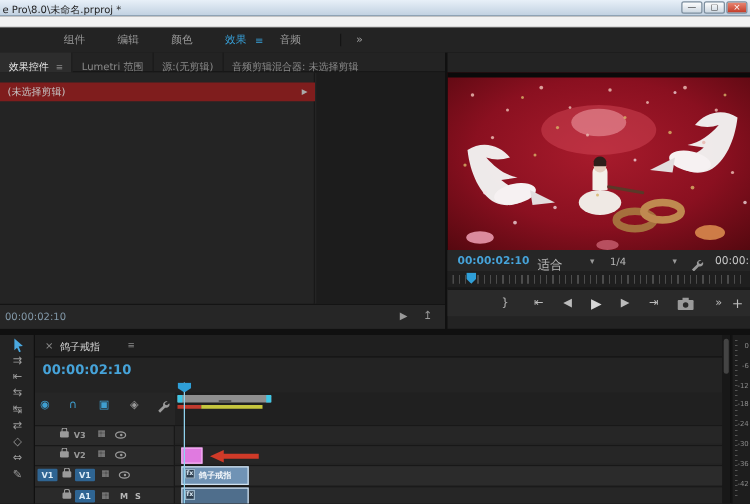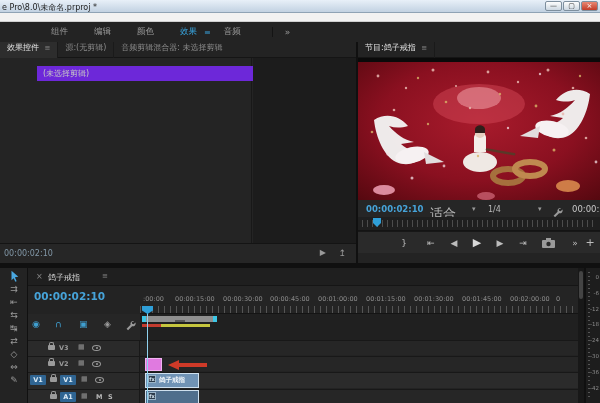--- a/index.html
+++ b/index.html
@@ -19,41 +19,41 @@
 
   
   .wsbar { position:absolute; left:0; top:22px; width:600px; height:20px; background:#232323; display:flex; align-items:center; }
   .wsbar .wtab { font-size:8.5px; color:#9a9a9a; padding:0 13px; cursor:default; }
   .wsbar .wtab.active { color:#38a3dc; }
   .wsbar .wmenu { font-size:8px; color:#38a3dc; margin-left:-6px; }
   .wsbar .wover { font-size:9px; color:#9a9a9a; margin-left:18px; border-left:1px solid #141414; padding-left:12px; }
 
   
   .ptabs { position:absolute; left:0; top:0; width:100%; height:16px; background:#232323; display:flex; align-items:center; border-bottom:1px solid #151515; }
-  .ptab { font-size:8px; color:#8a8a8a; padding:0 7px; height:16px; line-height:12px; border-right:1px solid #1a1a1a; white-space:nowrap; overflow:hidden; }
+  .ptab { font-size:8px; color:#8a8a8a; padding:0 7px; height:16px; line-height:24px; border-right:1px solid #1a1a1a; white-space:nowrap; overflow:hidden; }
   .ptab.active { color:#e4e4e4; background:#2d2d2d; }
   .pmenu { font-size:7px; color:#8a8a8a; margin-left:3px; }
 
   
   .leftpanel { position:absolute; left:0; top:42px; width:356px; height:221px; background:#242424; }
   .ec-leftcol { position:absolute; left:0; top:16px; width:252px; height:185px; background:#242424; border-right:1px solid #181818; }
   .ec-rightcol { position:absolute; left:253px; top:16px; width:103px; height:185px; background:#1c1c1c; }
-  .ec-header { position:absolute; left:0; top:8px; width:252px; height:15px; background:#6d28d9; font-size:8px; color:#c6c6c6; line-height:15px; padding-left:6px;margin-left:37px; }
+  .ec-header { position:absolute; left:0; top:8px; width:252px; height:15px; background:#7f1d1d; font-size:8px; color:#c6c6c6; line-height:15px; padding-left:6px; }
   .ec-header .twirl { position:absolute; right:6px; top:0; font-size:6px; color:#aaa; }
   .ec-bottom { position:absolute; left:0; top:201px; width:356px; height:20px; background:#262626; border-top:1px solid #141414; }
   .ec-tc { position:absolute; left:4px; top:5px; font-size:8px; color:#8298a8; }
   .ec-ic1 { position:absolute; right:30px; top:4px; font-size:8px; color:#9a9a9a; }
   .ec-ic2 { position:absolute; right:10px; top:4px; font-size:9px; color:#9a9a9a; }
 
   
   .progpanel { position:absolute; left:358px; top:42px; width:242px; height:221px; background:#232323; }
   .video { position:absolute; left:0; top:16px; width:242px; height:142px; background:#000; }
   .vctrl { position:absolute; left:0; top:158px; width:242px; height:17px; background:#262626; overflow:hidden; }
   .vtc { position:absolute; left:8px; top:4px; font-size:8.5px; color:#46a3d9; font-weight:bold; }
-  .vfit { position:absolute; left:72px; top:5px; font-size:13px; color:#b8b8b8; }
+  .vfit { position:absolute; left:72px; top:5px; font-size:10px; color:#b8b8b8; }
   .vcaret1 { position:absolute; left:114px; top:5px; font-size:7px; color:#9a9a9a; }
   .vzoom { position:absolute; left:130px; top:5px; font-size:8px; color:#b8b8b8; }
   .vcaret2 { position:absolute; left:180px; top:5px; font-size:7px; color:#9a9a9a; }
   .vwrench { position:absolute; left:194px; top:3px; }
   .vdur { position:absolute; left:214px; top:4px; font-size:8.5px; color:#c8c8c8; white-space:nowrap; }
   .scrub { position:absolute; left:0; top:175px; width:242px; height:14px; background:#1f1f1f; border-bottom:1px solid #141414; }
   .scrub .ticks { position:absolute; left:4px; top:3px; width:234px; height:7px;
     background:repeating-linear-gradient(90deg,#4c4c4c 0 1px,transparent 1px 5px); }
   .scrub .ph { position:absolute; left:15px; top:1px; width:8px; height:9px; background:#2f9fd8;
     clip-path:polygon(0 0,100% 0,100% 55%,50% 100%,0 55%); }
@@ -148,44 +148,39 @@
     <span class="wtab">音频</span>
     <span class="wover">»</span>
   </div>
 
   <div class="leftpanel">
     <div class="ptabs">
       <span class="ptab active">
         <span>效果控件</span>
         <span class="pmenu">≡</span>
       </span>
+      <span class="ptab">Lumetri 范围</span>
       <span class="ptab">源:(无剪辑)</span>
       <span class="ptab" style="border-right:none">音频剪辑混合器: 未选择剪辑</span>
     </div>
     <div class="ec-leftcol">
       <div class="ec-header">
         <span>(未选择剪辑)</span>
         <span class="twirl">▶</span>
       </div>
     </div>
     <div class="ec-rightcol"></div>
     <div class="ec-bottom">
       <span class="ec-tc">00:00:02:10</span>
       <span class="ec-ic1">▶</span>
       <span class="ec-ic2">↥</span>
     </div>
   </div>
 
   <div class="progpanel">
-    <div class="ptabs">
-      <span class="ptab active" style="background:none">
-        <span>节目:鸽子戒指</span>
-        <span class="pmenu">≡</span>
-      </span>
-    </div>
     <div class="video">
       <svg width="242" height="142" viewBox="0 0 242 142">
         <defs>
           <radialGradient id="redbg" cx="50%" cy="45%" r="75%">
             <stop offset="0%" stop-color="#a81b2c"></stop>
             <stop offset="55%" stop-color="#8a1020"></stop>
             <stop offset="100%" stop-color="#54080f"></stop>
           </radialGradient>
         </defs>
         <rect x="0" y="0" width="242" height="142" fill="url(#redbg)"></rect>
@@ -309,33 +304,20 @@
   </div>
 
   <div class="timeline">
     <div class="ttabrow">
       <span class="ttclose">×</span>
       <span class="ttlabel">鸽子戒指</span>
       <span class="ttmenu">≡</span>
     </div>
     <span class="ttc">00:00:02:10</span>
 
-    <div class="ruler">
-      <span class="rlab">:00:00</span>
-      <span class="rlab">00:00:15:00</span>
-      <span class="rlab">00:00:30:00</span>
-      <span class="rlab">00:00:45:00</span>
-      <span class="rlab">00:01:00:00</span>
-      <span class="rlab">00:01:15:00</span>
-      <span class="rlab">00:01:30:00</span>
-      <span class="rlab">00:01:45:00</span>
-      <span class="rlab">00:02:00:00</span>
-      <span class="rlab">0</span>
-      <div class="rticks"></div>
-    </div>
 
     <div class="ttoolrow">
       <span class="ttool" style="left:4px">◉</span>
       <span class="ttool" style="left:27px">∩</span>
       <span class="ttool" style="left:51px">▣</span>
       <span class="ttool gray" style="left:76px">◈</span>
       <span class="ttool gray" style="left:97px;top:6px">
         <svg width="11" height="11" viewBox="0 0 14 14">
             <path d="M11.7 1.6a3.5 3.5 0 0 0-4.6 4.3L2 11l1.9 1.9 5.1-5.1a3.5 3.5 0 0 0 4.3-4.6L11 5.4l-1.9-.5-.5-1.9z" fill="#9a9a9a"></path>
           </svg>

